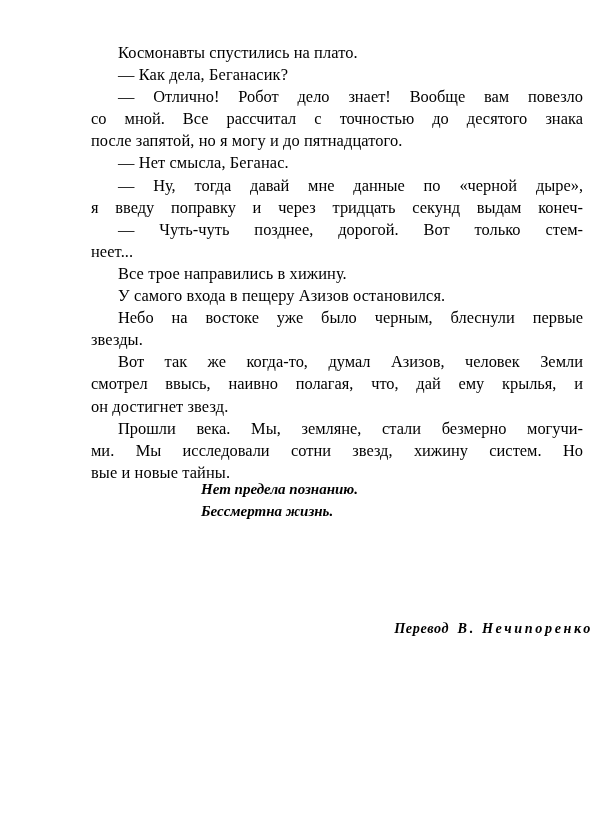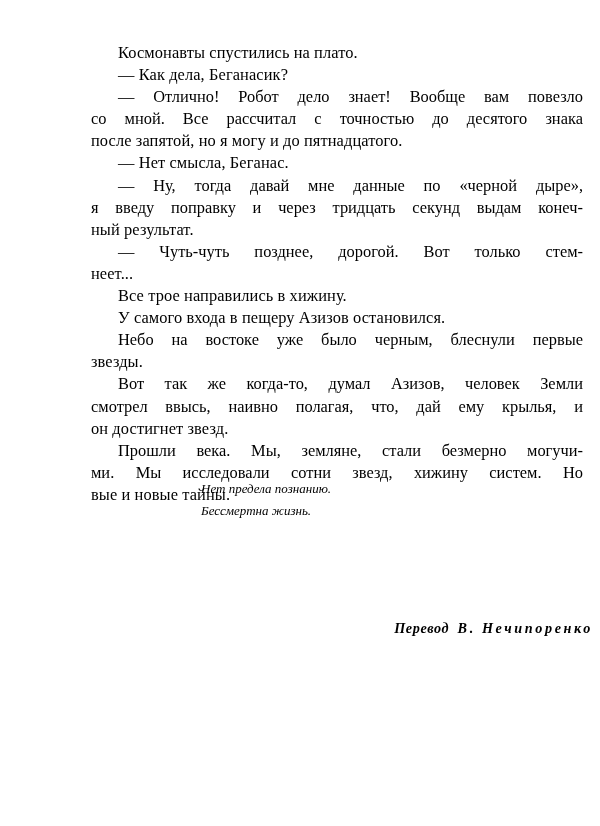--- a/index.html
+++ b/index.html
@@ -60,24 +60,24 @@
 
   
   .stanza {
     position: absolute;
     left: 165px;
     top: 478px;
     width: 330px;
   }
   .stanza .sline {
     display: block;
-    font-size: 13px;
+    font-size: 15px;
     line-height: 22.4px;
     font-style: italic;
-    font-weight: 400;
+    font-weight: 700;
     white-space: pre;
   }
 
   
   .credit {
     position: absolute;
     left: 65px;
     top: 620px;
     width: 492px;
     text-align: right;
@@ -102,21 +102,20 @@
     <span class="line indent">— Как дела, Беганасик?</span>
 
     <span class="just indent"><span>—</span><span>Отлично!</span><span>Робот</span><span>дело</span><span>знает!</span><span>Вообще</span><span>вам</span><span>повезло</span></span>
     <span class="just"><span>со</span><span>мной.</span><span>Все</span><span>рассчитал</span><span>с</span><span>точностью</span><span>до</span><span>десятого</span><span>знака</span></span>
     <span class="line">после запятой, но я могу и до пятнадцатого.</span>
 
     <span class="line indent">— Нет смысла, Беганас.</span>
 
     <span class="just indent"><span>—</span><span>Ну,</span><span>тогда</span><span>давай</span><span>мне</span><span>данные</span><span>по</span><span>«черной</span><span>дыре»,</span></span>
     <span class="just"><span>я</span><span>введу</span><span>поправку</span><span>и</span><span>через</span><span>тридцать</span><span>секунд</span><span>выдам</span><span>конеч-</span></span>
-    <span class="line">ный результат.</span>
 
     <span class="just indent"><span>—</span><span>Чуть-чуть</span><span>позднее,</span><span>дорогой.</span><span>Вот</span><span>только</span><span>стем-</span></span>
     <span class="line">неет...</span>
 
     <span class="line indent">Все трое направились в хижину.</span>
     <span class="line indent">У самого входа в пещеру Азизов остановился.</span>
 
     <span class="just indent"><span>Небо</span><span>на</span><span>востоке</span><span>уже</span><span>было</span><span>черным,</span><span>блеснули</span><span>первые</span></span>
     <span class="line">звезды.</span>
 

